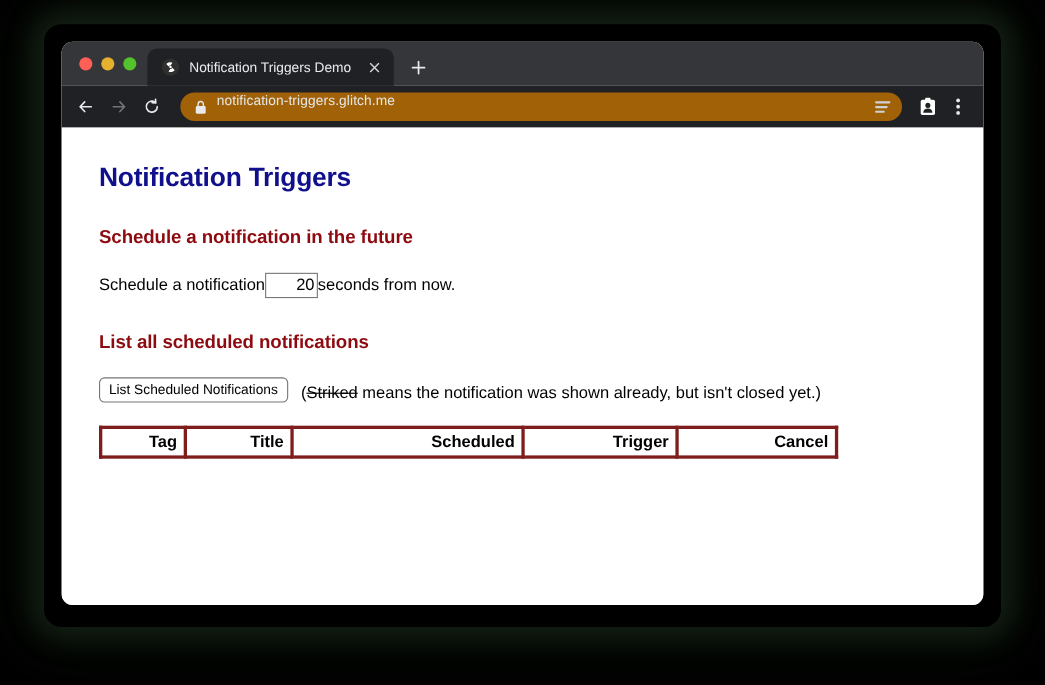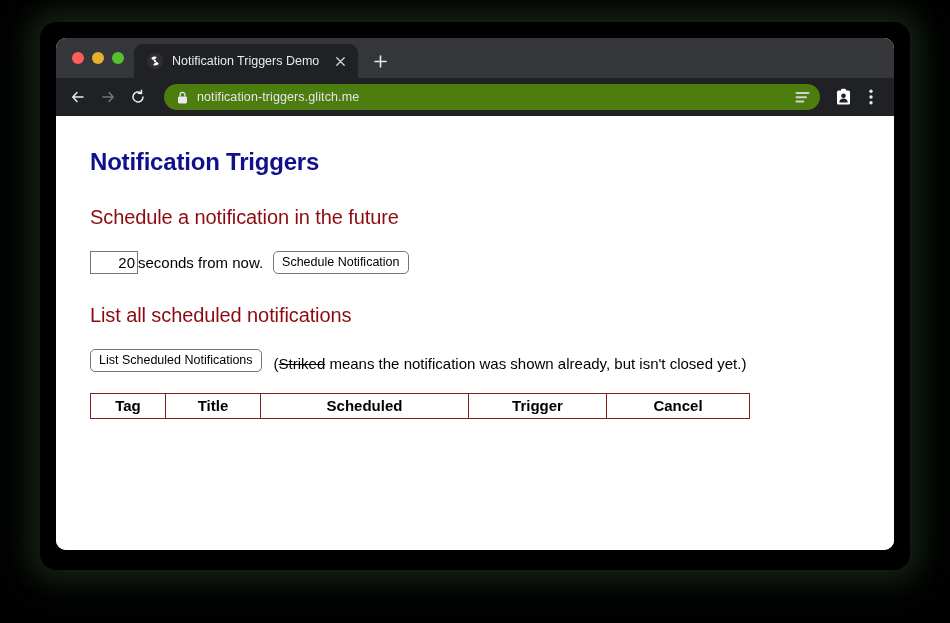--- a/index.html
+++ b/index.html
@@ -124,24 +124,23 @@
   .nav-btn {
     width: 28px; height: 28px;
     display: flex; align-items: center; justify-content: center;
     border-radius: 50%;
     flex: 0 0 28px;
   }
   .nav-btn svg { display: block; }
   .omnibox {
     flex: 1 1 auto;
     height: 26px;
-    background: #4d7c0f;
+    background: #a16207;
     border-radius: 13px;
     display: flex;
-    align-items: center;
     padding: 0 10px 0 13px;
     margin: 0 8px 0 10px;
     gap: 9px;
     min-width: 0;
   }
   .omnibox .url {
     color: #e4e6e8;
     font-size: 12.5px;
     white-space: nowrap;
     overflow: hidden;
@@ -167,22 +166,22 @@
   }
   h1.page-h1 {
     color: #10108c;
     font-size: 24px;
     font-weight: bold;
     margin: 32px 0 0 0;
     letter-spacing: -0.2px;
   }
   h2.page-h2 {
     color: #8d0b10;
-    font-size: 20px;
-    font-weight: normal;
+    font-size: 17px;
+    font-weight: bold;
     margin: 30px 0 0 0;
     letter-spacing: -0.1px;
   }
   .form-row {
     margin-top: 22px;
     font-size: 15px;
     color: #000000;
     display: flex;
     align-items: center;
     gap: 0;
@@ -226,22 +225,22 @@
   .hint { margin-left: 12px; }
   .hint s { text-decoration: line-through; }
 
   table.notif-table {
     margin-top: 21px;
     border-collapse: collapse;
     font-size: 15px;
     color: #000;
   }
   table.notif-table th {
-    border: 1px solid #7f1d1d;
-    text-align: center;
+    border: 3px solid #7f1d1d;
+    text-align: right;
     font-weight: bold;
     padding: 3px 6px 4px 6px;
     white-space: nowrap;
   }
   table.notif-table th.c-tag { width: 62px; }
   table.notif-table th.c-title { width: 82px; }
   table.notif-table th.c-sched { width: 195px; margin-left: 33px; }
   table.notif-table th.c-trig { width: 125px; }
   table.notif-table th.c-cancel { width: 130px; }
 </style>
@@ -341,23 +340,23 @@
     </div>
   </div>
 
   <div class="viewport">
 
     <h1 class="page-h1">Notification Triggers</h1>
 
     <h2 class="page-h2">Schedule a notification in the future</h2>
 
     <div class="form-row">
+      <span class="txt">Schedule a notification</span>
       <input class="secs" type="text" value="20" style="">
       <span class="txt">seconds from now.</span>
-      <button class="ui-btn">Schedule Notification</button>
     </div>
 
     <h2 class="page-h2">List all scheduled notifications</h2>
 
     <div class="list-row">
       <button class="ui-btn">List Scheduled Notifications</button>
       <span class="hint"><span>(</span><s>Striked</s><span> means the notification was shown already, but isn't closed yet.)</span></span>
     </div>
 
     <table class="notif-table">

